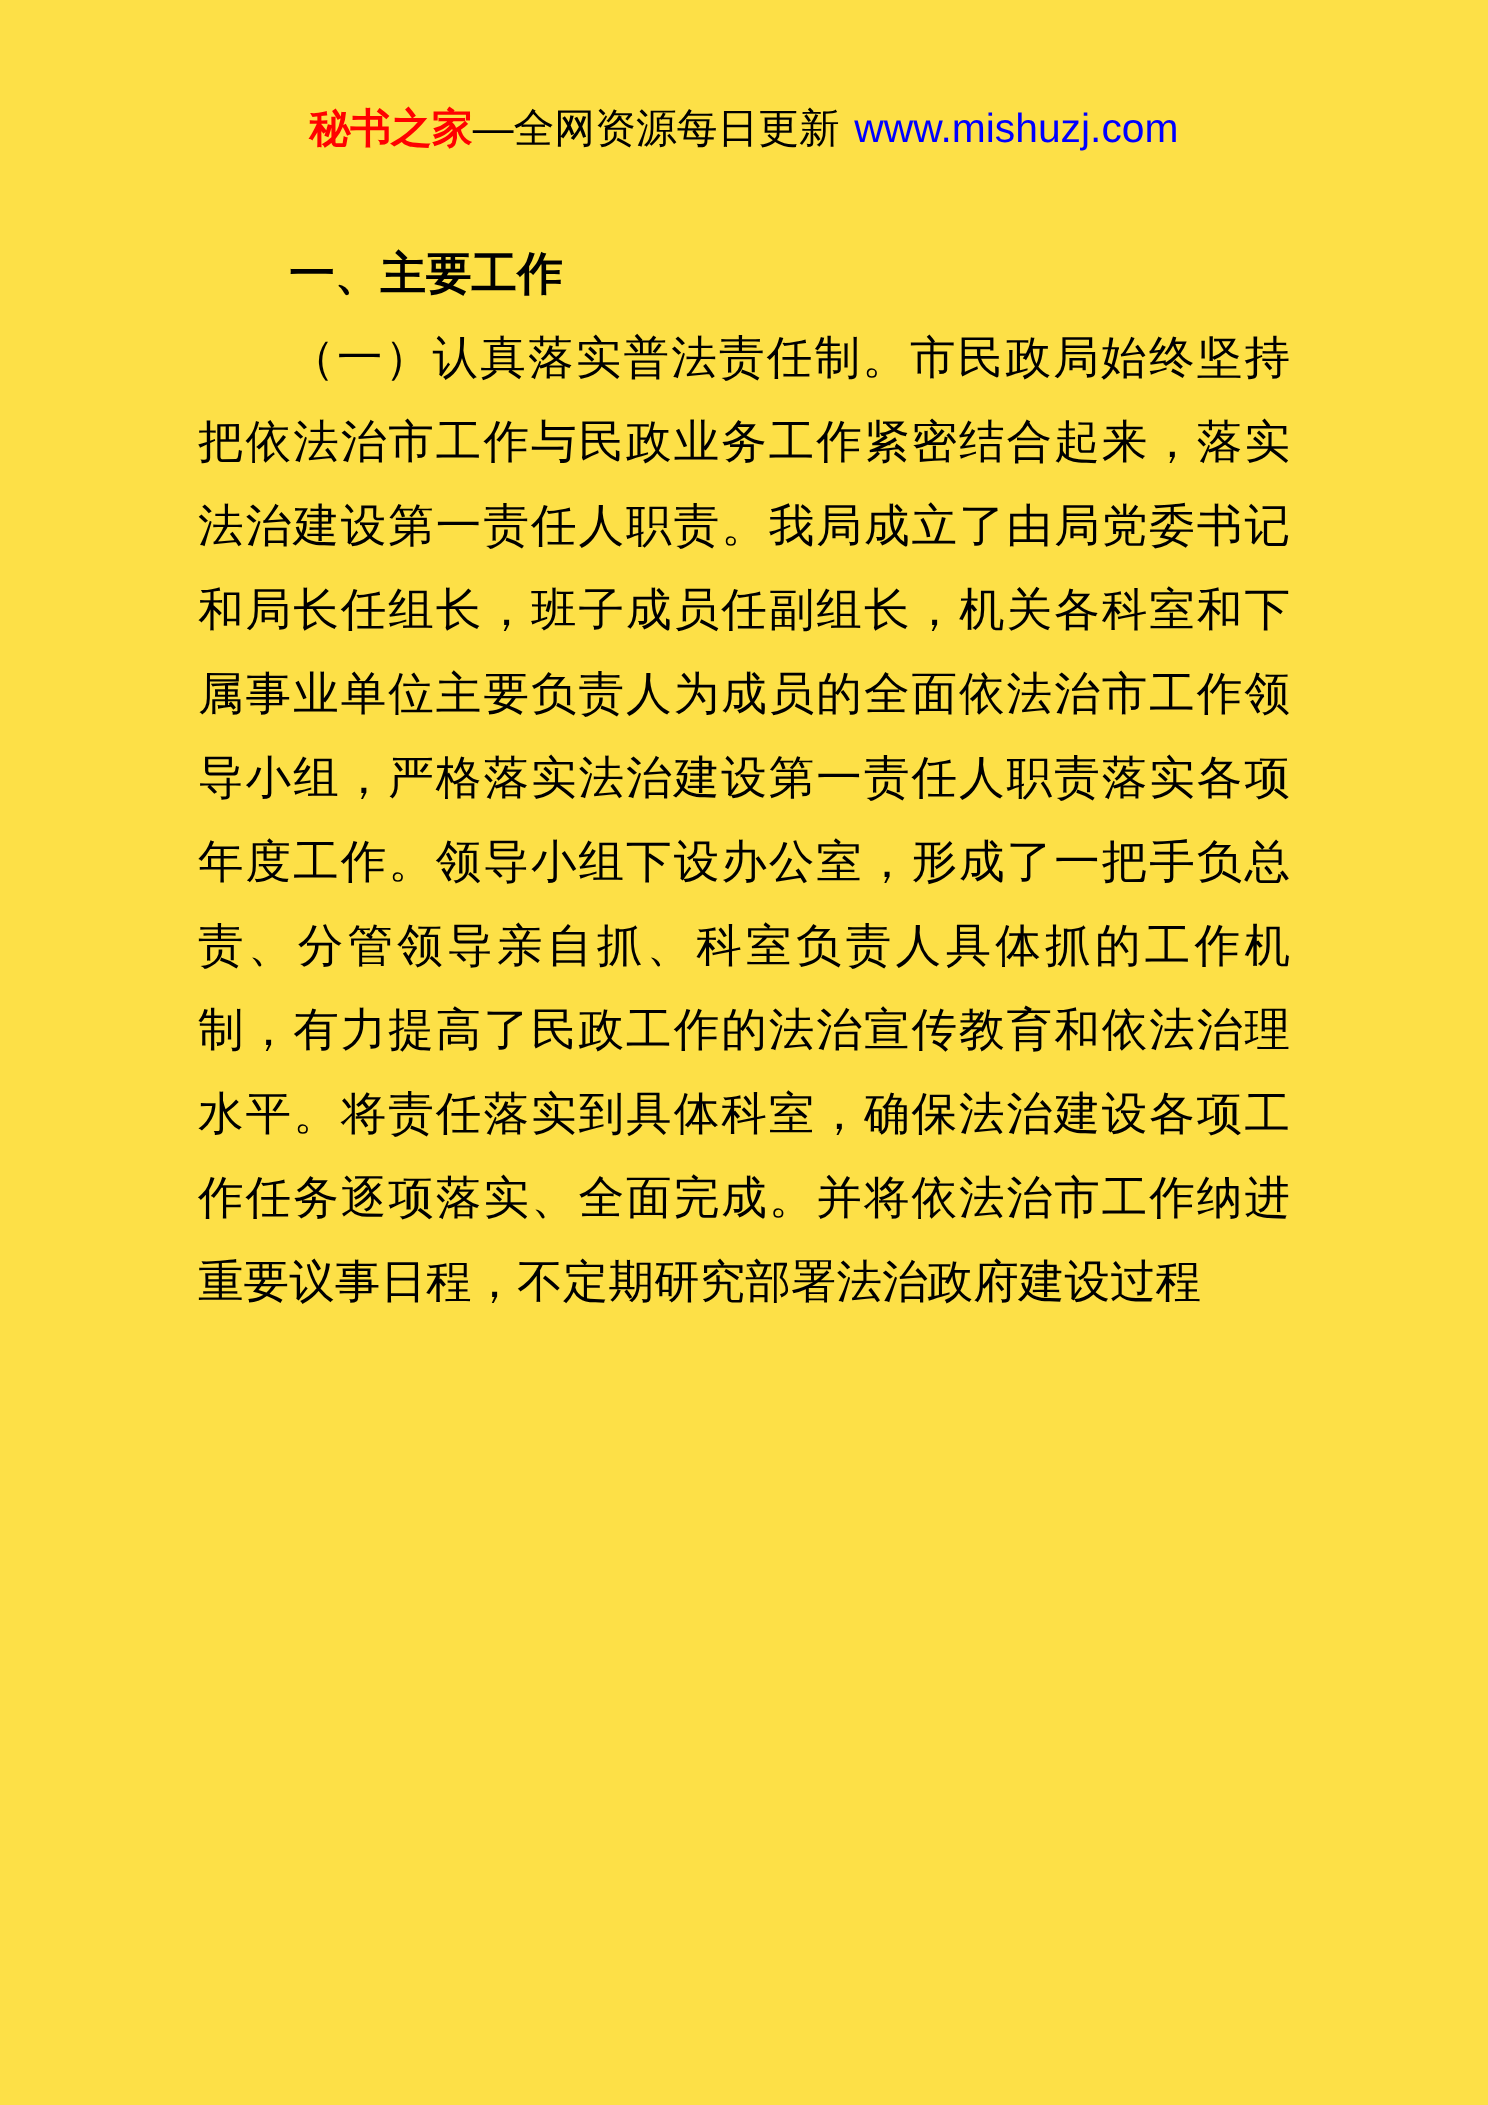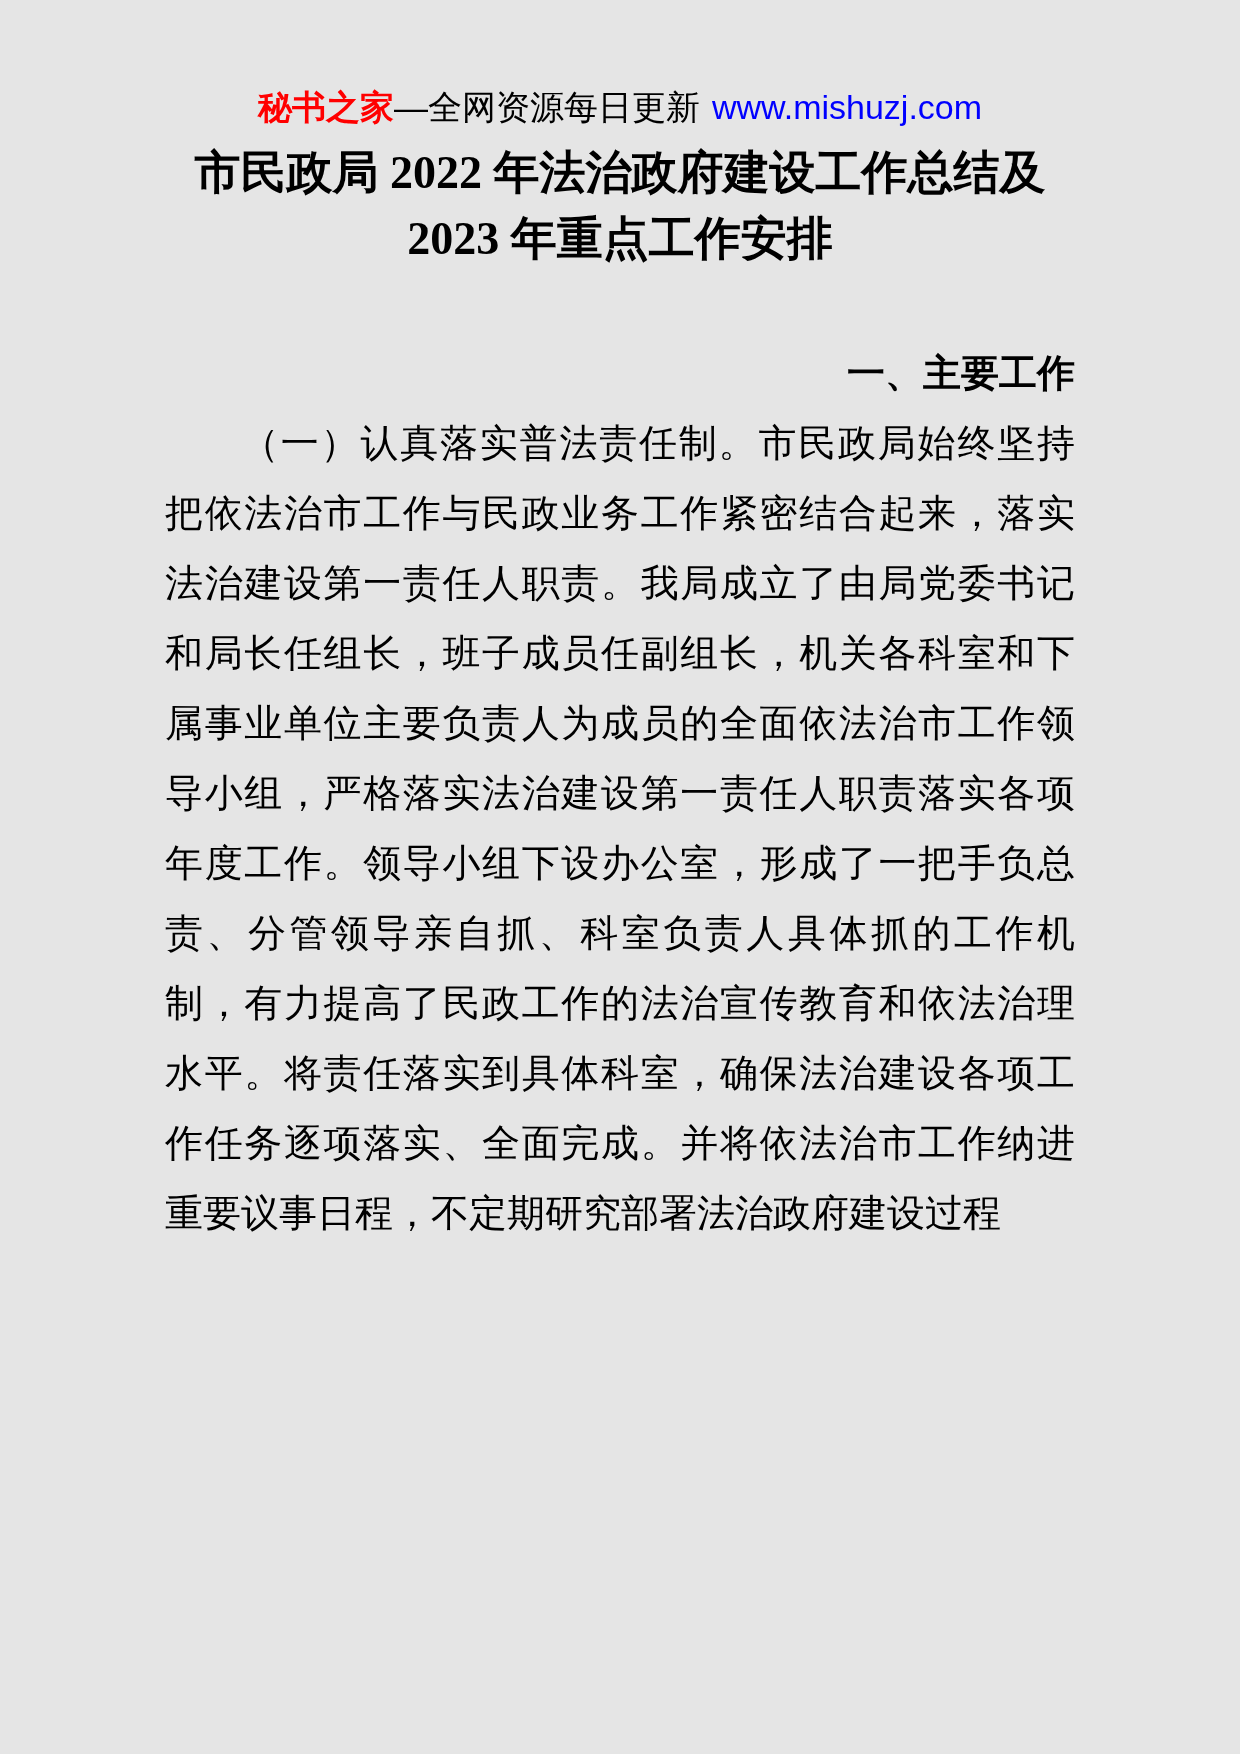--- a/index.html
+++ b/index.html
@@ -12,21 +12,21 @@
     height: 1754px;
     font-family: "Liberation Sans", "DejaVu Sans", sans-serif;
     color: #000000;
     overflow: hidden;
   }
   .page {
     box-sizing: border-box;
     width: 1240px;
     height: 1754px;
     padding: 86px 165px 0 165px;
-    background: #e5e5e5;
+    background: #fde047;
   }
   .doc-header {
     text-align: center;
     font-size: 34px;
     line-height: 42px;
     white-space: nowrap;
   }
   .doc-header .brand {
     color: #ff0000;
     font-weight: 700;
@@ -62,35 +62,31 @@
     font-size: 38px;
     line-height: 70px;
     text-align: justify;
     text-justify: inter-ideograph;
     text-indent: 2em;
     color: #000000;
     word-break: break-all;
   }
   .para.heading {
     font-weight: 700;
-    text-align: right;
+    text-align: left;
   }
 </style>
 </head>
 <body>
 
 <div class="page">
 
   <div class="doc-header">
     <span class="brand">秘书之家</span><span class="tagline">—全网资源每日更新</span><span class="url">www.mishuzj.com</span>
   </div>
 
-  <h1 class="doc-title">
-    <span class="title-line">市民政局 2022 年法治政府建设工作总结及</span>
-    <span class="title-line">2023 年重点工作安排</span>
-  </h1>
 
   <div class="doc-body">
     <p class="para heading">一、主要工作</p>
     <p class="para">（一）认真落实普法责任制。市民政局始终坚持把依法治市工作与民政业务工作紧密结合起来，落实法治建设第一责任人职责。我局成立了由局党委书记和局长任组长，班子成员任副组长，机关各科室和下属事业单位主要负责人为成员的全面依法治市工作领导小组，严格落实法治建设第一责任人职责落实各项年度工作。领导小组下设办公室，形成了一把手负总责、分管领导亲自抓、科室负责人具体抓的工作机制，有力提高了民政工作的法治宣传教育和依法治理水平。将责任落实到具体科室，确保法治建设各项工作任务逐项落实、全面完成。并将依法治市工作纳进重要议事日程，不定期研究部署法治政府建设过程</p>
   </div>
 
 </div>
 
 </body></html>

